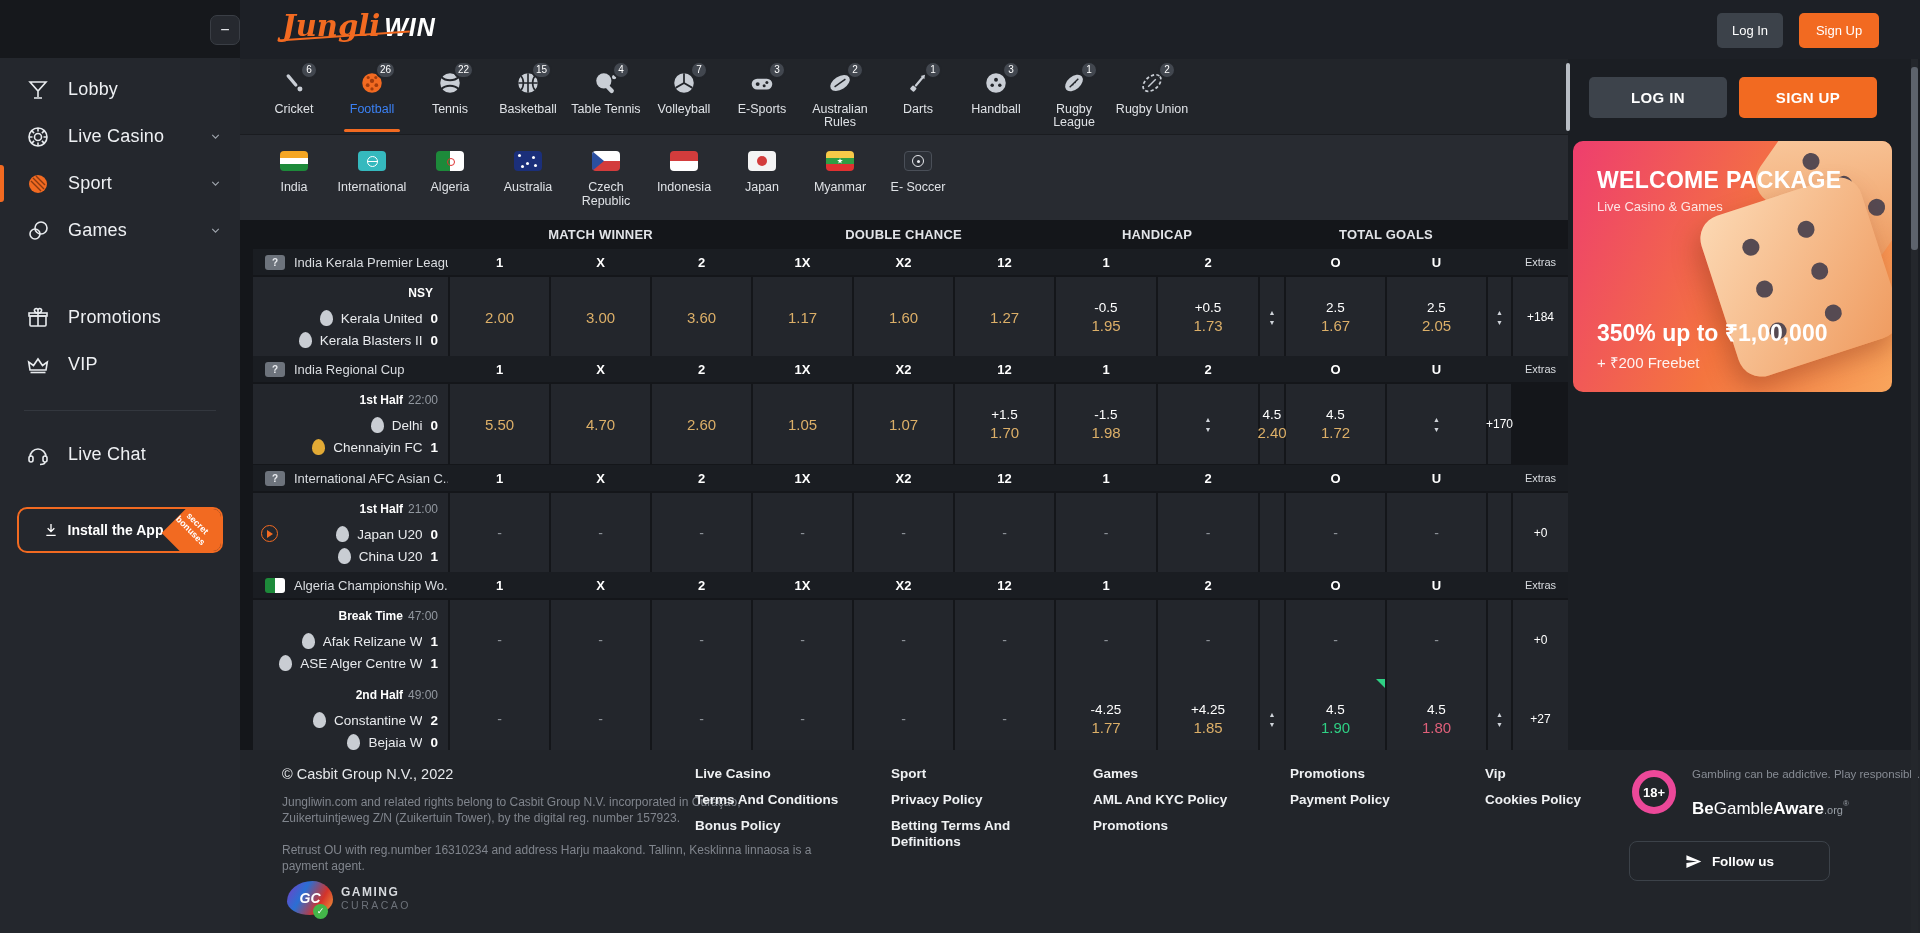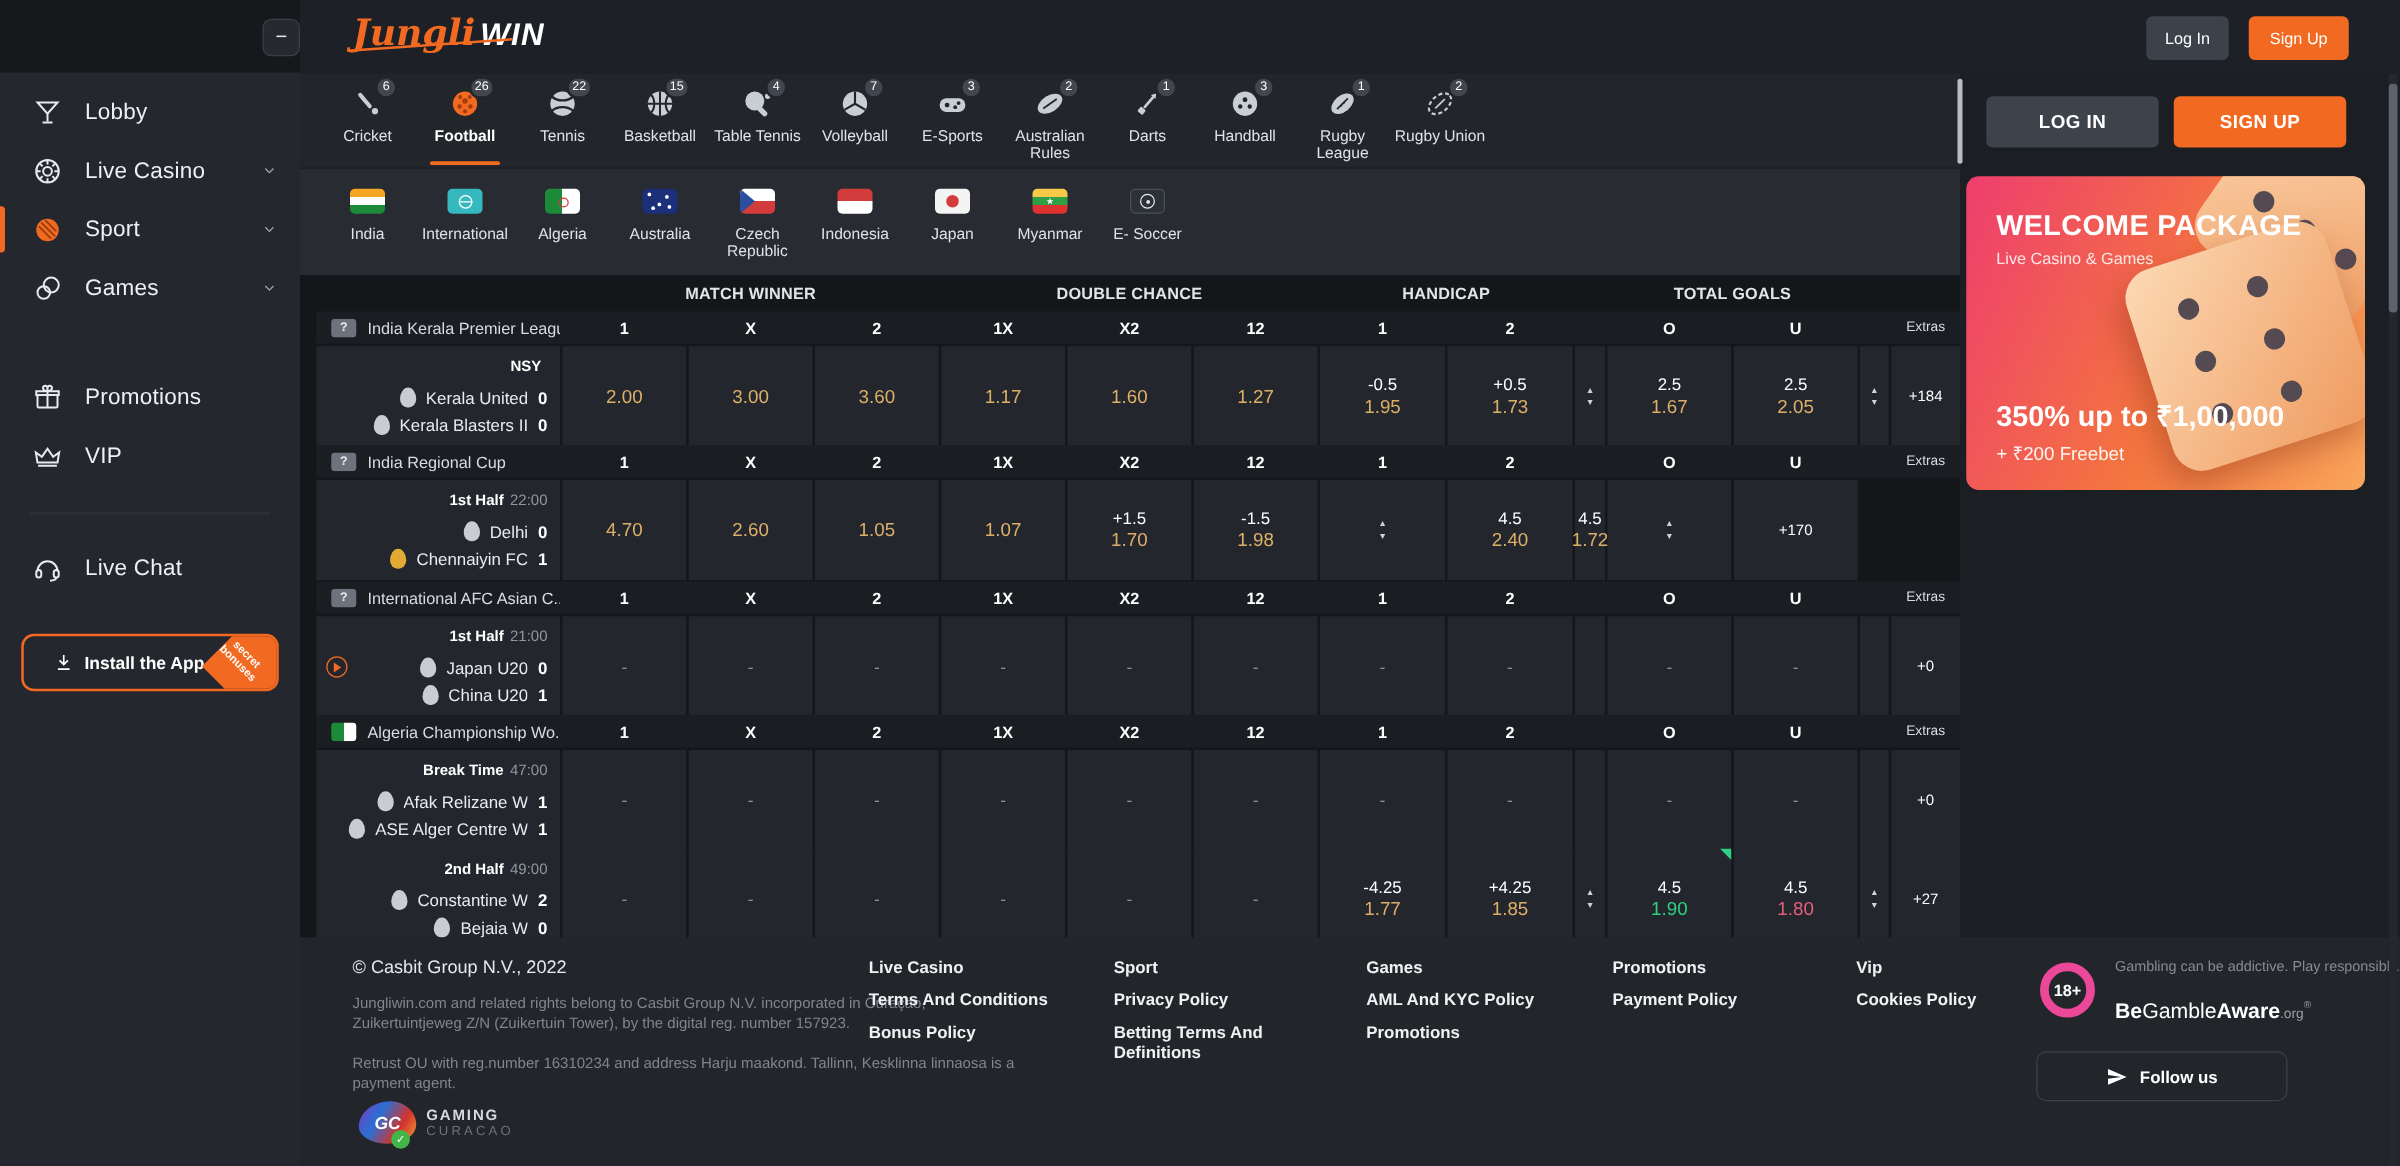--- a/index.html
+++ b/index.html
@@ -41,21 +41,21 @@
 
   
   .tabs{position:absolute;left:240px;top:59px;width:1328px;height:76px;background:#22252a;display:flex;
     padding-left:15px;border-bottom:1px solid #1a1c20;z-index:2}
   .tab{width:78px;display:flex;flex-direction:column;align-items:center;padding-top:10px;cursor:pointer;position:relative}
   .tab-ico{position:relative;width:28px;height:28px;display:flex;align-items:center;justify-content:center}
   .tab-ico svg{width:26px;height:26px}
   .badge{position:absolute;top:-8px;right:-10px;min-width:18px;height:18px;padding:0 3px;border-radius:10px;
     background:#42474f;border:2px solid #22252a;color:#fff;font-size:10px;line-height:14px;text-align:center}
   .tab-label{margin-top:6px;font-size:12.5px;color:#dfe2e6;text-align:center;line-height:13px}
-  .tab.active .tab-label{color:#ffffff;font-weight:bold}
+  .tab.active .tab-label{color:#3b82f6;font-weight:normal}
   .tab.active::after{content:"";position:absolute;bottom:2px;left:11px;right:11px;height:3px;background:#f26a21;border-radius:2px}
 
   
   .countries{position:absolute;left:240px;top:135px;width:1328px;height:85px;background:#282b31;display:flex;
     padding-left:15px;z-index:2}
   .country{width:78px;display:flex;flex-direction:column;align-items:center;padding-top:16px;cursor:pointer}
   .flag{width:28px;height:20px;border-radius:4px;position:relative;overflow:hidden;flex:0 0 20px}
   .c-label{margin-top:9px;font-size:12.5px;color:#dfe2e6;text-align:center;line-height:14px}
   .fl-india{background:linear-gradient(180deg,#f5a623 0 33%,#fff 33% 66%,#1d8a3a 66% 100%)}
   .fl-int{background:#35b9be;display:flex;align-items:center;justify-content:center}
@@ -603,20 +603,23 @@
           <span class="tname">Delhi</span>
           <span class="tscore">0</span>
         </div>
       <div class="tline">
           <span class="ticon crest"></span>
           <span class="tname">Chennaiyin FC</span>
           <span class="tscore">1</span>
         </div>
     </div>
     <div class="cell">
+        <span class="oval">5.50</span>
+      </div>
+    <div class="cell">
         <span class="oval">4.70</span>
       </div>
     <div class="cell">
         <span class="oval">2.60</span>
       </div>
     <div class="cell">
         <span class="oval">1.05</span>
       </div>
     <div class="cell">
         <span class="oval">1.07</span>

